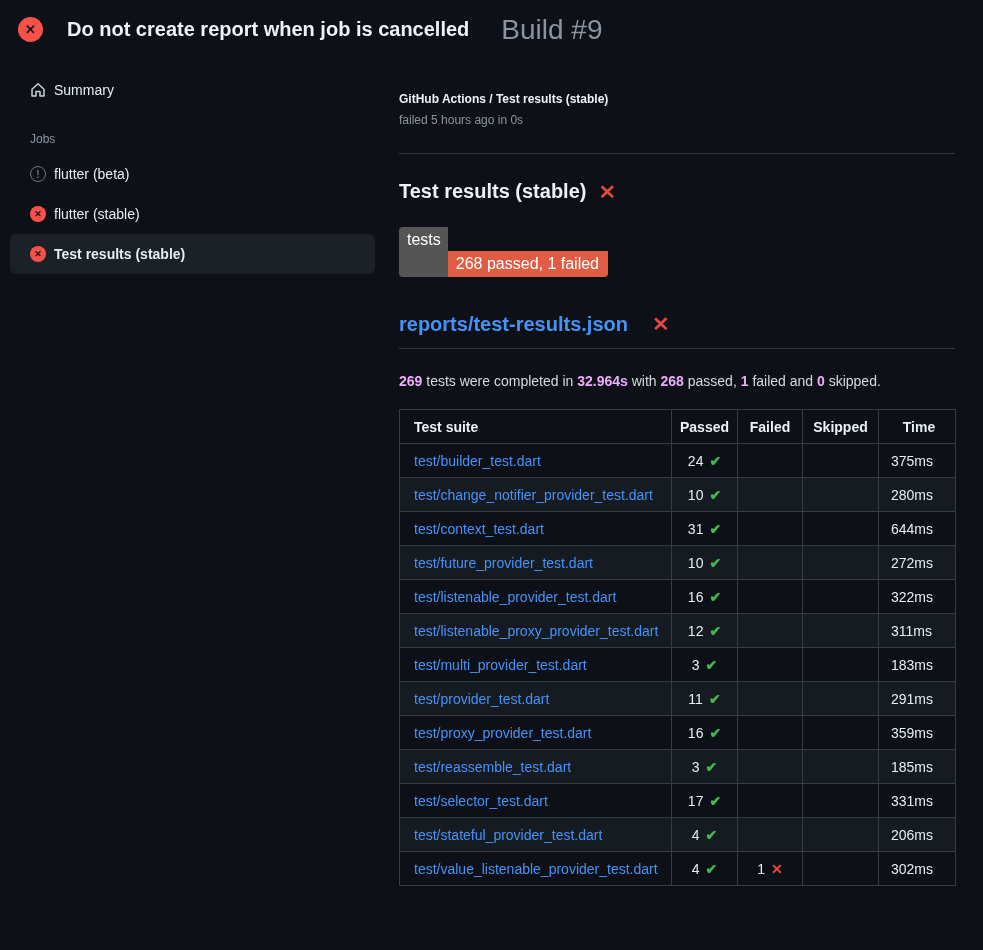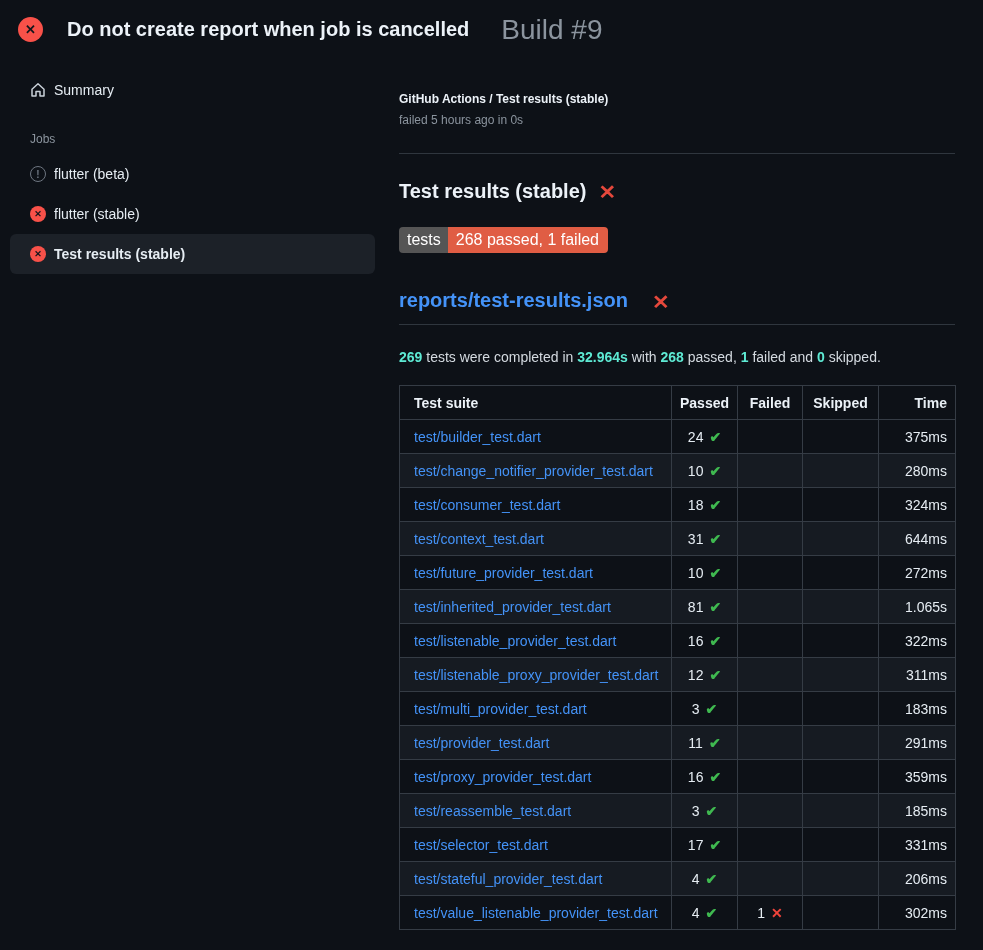--- a/index.html
+++ b/index.html
@@ -90,33 +90,33 @@
   }
   .heading-x::before { content: '✕'; }
 
   .badge {
     display: inline-flex; margin-top: 24px;
     font-size: 16px; line-height: 1;
     border-radius: 4px; overflow: hidden;
     color: #ffffff;
   }
   .badge-label { padding: 5px 7px 5px 8px; }
-  .badge-value { padding: 5px 9px 5px 8px; }
+  .badge-value { padding: 5px 9px 5px 8px; margin-top: 24px; }
 
   .report-heading {
     margin: 36px 0 0 0;
     padding-bottom: 12px;
     border-bottom: 1px solid #2f363e;
     font-size: 20px; font-weight: bold;
-    display: flex; align-items: flex-end; gap: 24px;
+    display: flex; align-items: flex-start; gap: 24px;
   }
   .report-link { color: #4493f8; text-decoration: none; cursor: pointer; }
 
   .summary-line { margin: 24px 0 0 0; font-size: 14px; color: #d4dae0; }
-  .summary-line b { color: #5eead4; }
+  .summary-line b { color: #f0abfc; }
 
   
   table.results {
     border-collapse: collapse;
     margin-top: 20px;
     width: 556px;
     font-size: 14px;
     table-layout: fixed;
   }
   .results th, .results td {
@@ -126,21 +126,21 @@
     white-space: nowrap; overflow: hidden;
   }
   .results th { font-weight: bold; color: #ecf2f8; }
   .results col.c-suite   { width: 272px; }
   .results col.c-passed  { width: 66px; }
   .results col.c-failed  { width: 65px; }
   .results col.c-skipped { width: 76px; }
   .results col.c-time    { width: 77px; }
   .results th.suite, .results td.suite { text-align: left; padding-left: 14px; }
   .results th.num, .results td.num { text-align: center; padding: 0 8px; }
-  .results th.time, .results td.time { text-align: right; padding-right: 8px; color: #e6edf3; }
+  .results th.time, .results td.time { padding-right: 8px; color: #e6edf3; }
   .results tbody tr:nth-child(even) { background: #161b22; }
   .suite a { color: #4493f8; text-decoration: none; cursor: pointer; }
   .pass-check::after {
     content: '✔'; color: #3fb950; font-weight: bold;
     margin-left: 6px; font-size: 14px;
   }
   .fail-x::after {
     content: '✕'; color: #f0443b; font-weight: bold;
     margin-left: 6px; font-size: 14px;
   }
@@ -231,51 +231,37 @@
   </tr>
 
   <tr>
     <td class="suite"><a>test/change_notifier_provider_test.dart</a></td>
     <td class="num"><span class="pass-check">10</span></td>
     <td class="num"></td>
     <td class="num"></td>
     <td class="time">280ms</td>
   </tr>
 
-  <tr>
-    <td class="suite"><a>test/consumer_test.dart</a></td>
-    <td class="num"><span class="pass-check">18</span></td>
-    <td class="num"></td>
-    <td class="num"></td>
-    <td class="time">324ms</td>
-  </tr>
 
   <tr>
     <td class="suite"><a>test/context_test.dart</a></td>
     <td class="num"><span class="pass-check">31</span></td>
     <td class="num"></td>
     <td class="num"></td>
     <td class="time">644ms</td>
   </tr>
 
   <tr>
     <td class="suite"><a>test/future_provider_test.dart</a></td>
     <td class="num"><span class="pass-check">10</span></td>
     <td class="num"></td>
     <td class="num"></td>
     <td class="time">272ms</td>
   </tr>
 
-  <tr>
-    <td class="suite"><a>test/inherited_provider_test.dart</a></td>
-    <td class="num"><span class="pass-check">81</span></td>
-    <td class="num"></td>
-    <td class="num"></td>
-    <td class="time">1.065s</td>
-  </tr>
 
   <tr>
     <td class="suite"><a>test/listenable_provider_test.dart</a></td>
     <td class="num"><span class="pass-check">16</span></td>
     <td class="num"></td>
     <td class="num"></td>
     <td class="time">322ms</td>
   </tr>
 
   <tr>

